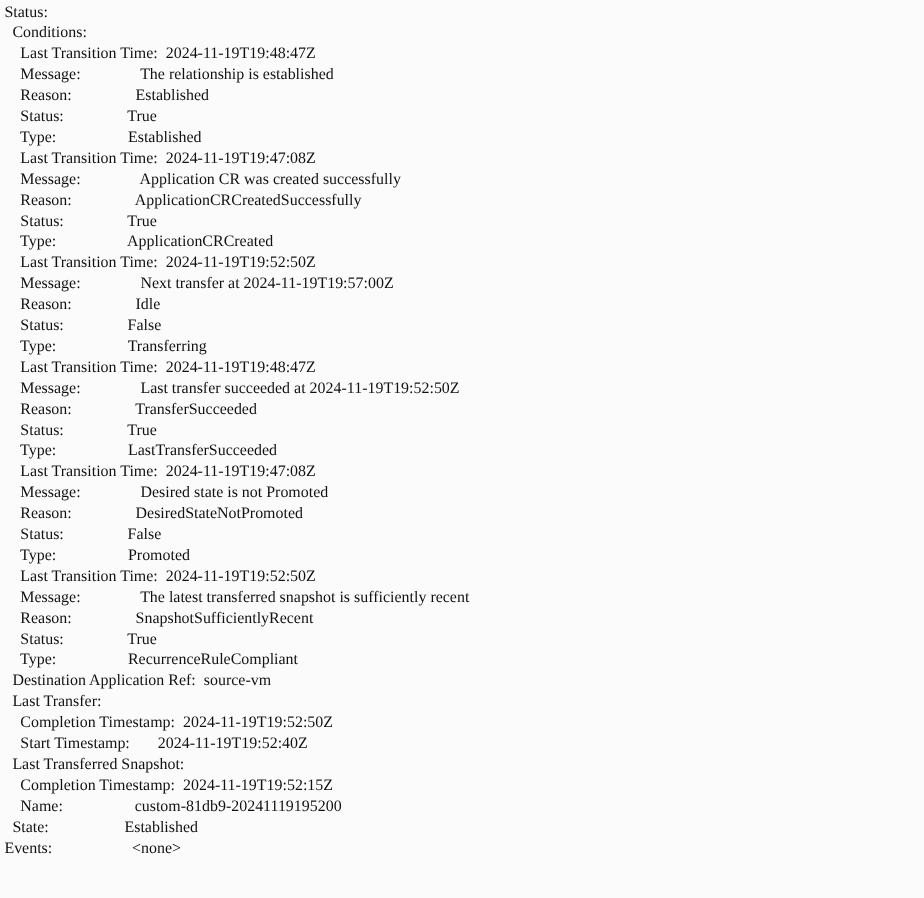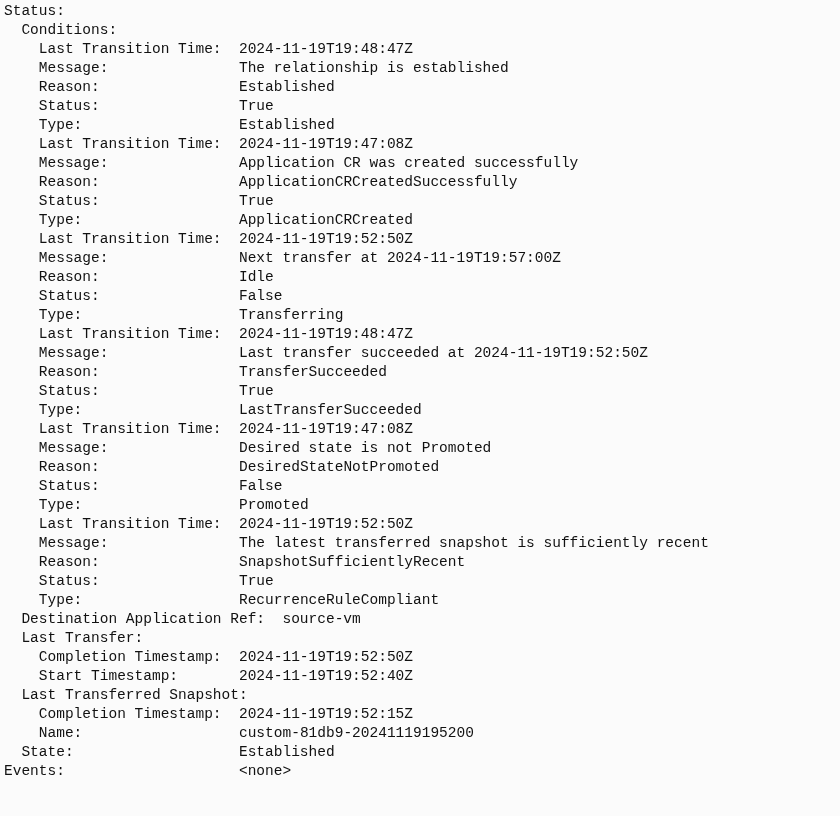--- a/index.html
+++ b/index.html
@@ -4,21 +4,21 @@
 <style>
   html, body {
     margin: 0;
     padding: 0;
     background: #fbfbfb;
     width: 840px;
     height: 816px;
     overflow: hidden;
   }
   pre.term {
-    font-family: Liberation Mono, monospace;
+    font-family: Liberation Serif, serif;
     font-size: 14.5px;
     line-height: 19px;
     color: #111;
     margin: 0;
     padding: 2px 0 0 4px;
     white-space: pre;
   }
 </style>
 </head>
 <body>

